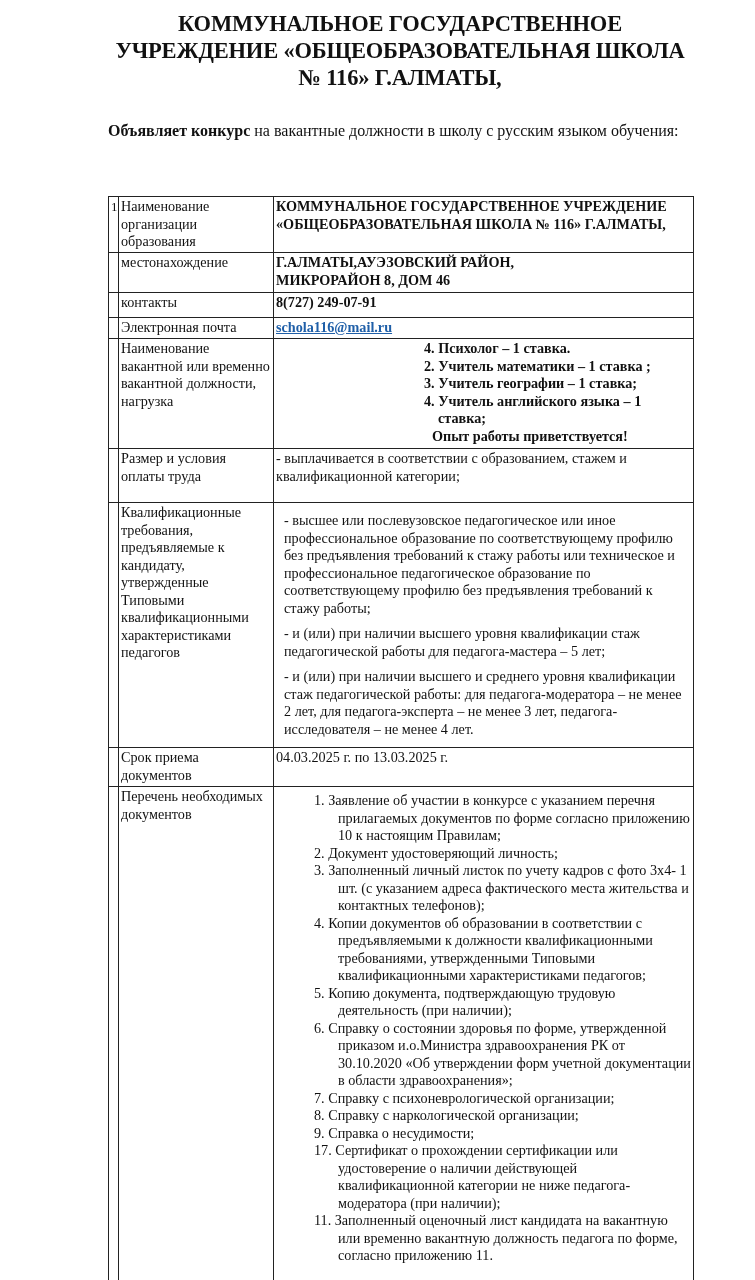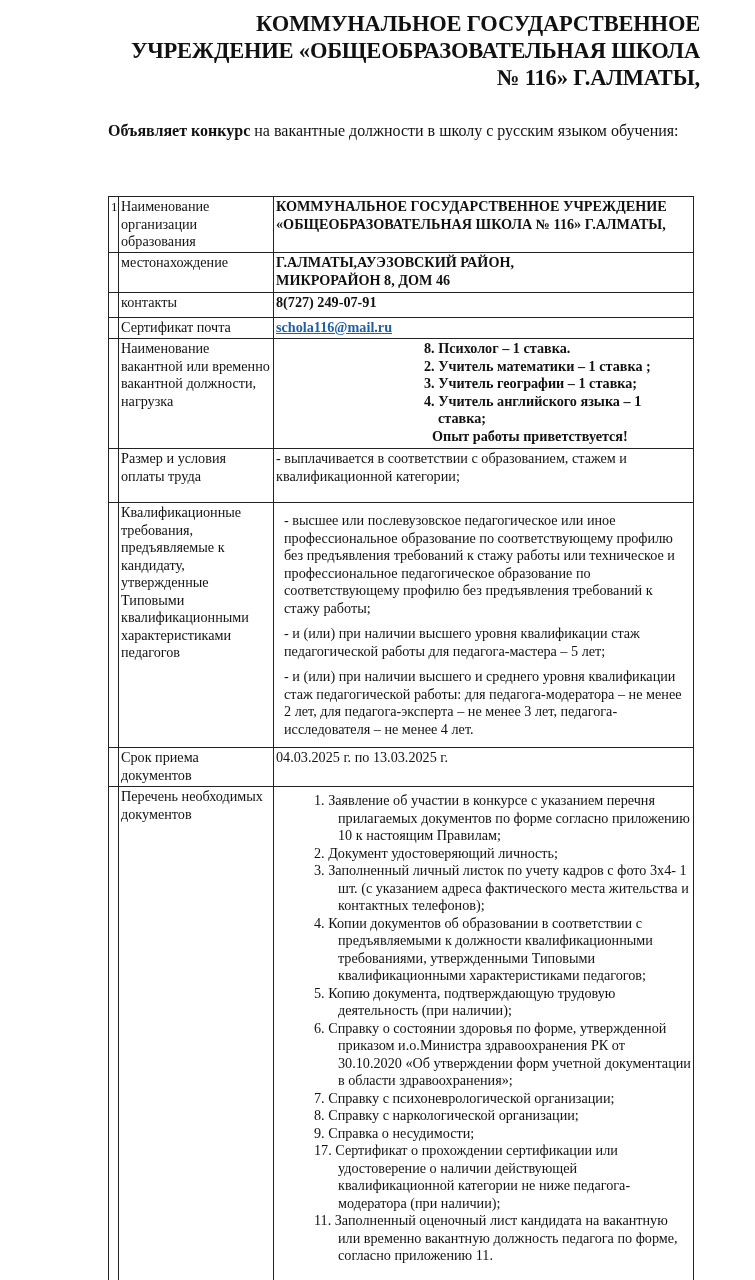--- a/index.html
+++ b/index.html
@@ -1,18 +1,18 @@
 <!DOCTYPE html>
 <html><head>
 <meta charset="utf-8">
 <style>
   html, body { margin: 0; padding: 0; background: #ffffff; }
   body { width: 755px; height: 1280px; position: relative; overflow: hidden;
          font-family: "Liberation Serif", "DejaVu Serif", serif; color: #111; }
-  .title { position: absolute; top: 10px; left: 100px; width: 600px; text-align: right;
+  .title { position: absolute; top: 10px; left: 100px; width: 600px; text-align: center;
            font-weight: bold; font-size: 22.5px; line-height: 27px; letter-spacing: -0.2px; }
   .intro { position: absolute; top: 117px; left: 108px; width: 600px;
            font-size: 16px; line-height: 27px; font-family: Liberation Serif, serif; }
   .intro b { font-weight: bold; }
   table.doc { position: absolute; top: 196px; left: 108px; width: 585px;
               border-collapse: collapse; table-layout: fixed; font-size: 14.2px; line-height: 17.5px; }
   table.doc td { border: 1.6px solid #222; vertical-align: top; padding: 1px 2px 1px 2px; }
   col.c0 { width: 10px; } col.c1 { width: 155px; } col.c2 { width: 420px; }
   td.num { padding: 0; text-align: center; font-size: 13px; vertical-align: middle; }
   .bold { font-weight: bold; }
@@ -57,29 +57,29 @@
       <div>МИКРОРАЙОН 8, ДОМ 46</div>
     </td>
   </tr>
   <tr style="height:25px">
     <td class="num"></td>
     <td>контакты</td>
     <td class="bold">8(727) 249-07-91</td>
   </tr>
   <tr style="height:21px">
     <td class="num"></td>
-    <td>Сертификат почта</td>
+    <td>Электронная почта</td>
     <td><a class="email">schola116@mail.ru</a></td>
   </tr>
   <tr style="height:110px">
     <td class="num"></td>
     <td>Наименование вакантной или временно вакантной должности, нагрузка</td>
     <td>
       <ul class="vac">
-        <li>8. Психолог – 1 ставка.</li>
+        <li>4. Психолог – 1 ставка.</li>
         <li>2. Учитель математики – 1 ставка ;</li>
         <li>3. Учитель географии – 1 ставка;</li>
         <li>4. Учитель английского языка – 1 ставка;</li>
         <li class="extra">Опыт работы приветствуется!</li>
       </ul>
     </td>
   </tr>
   <tr style="height:54px">
     <td class="num"></td>
     <td>Размер и условия оплаты труда</td>

